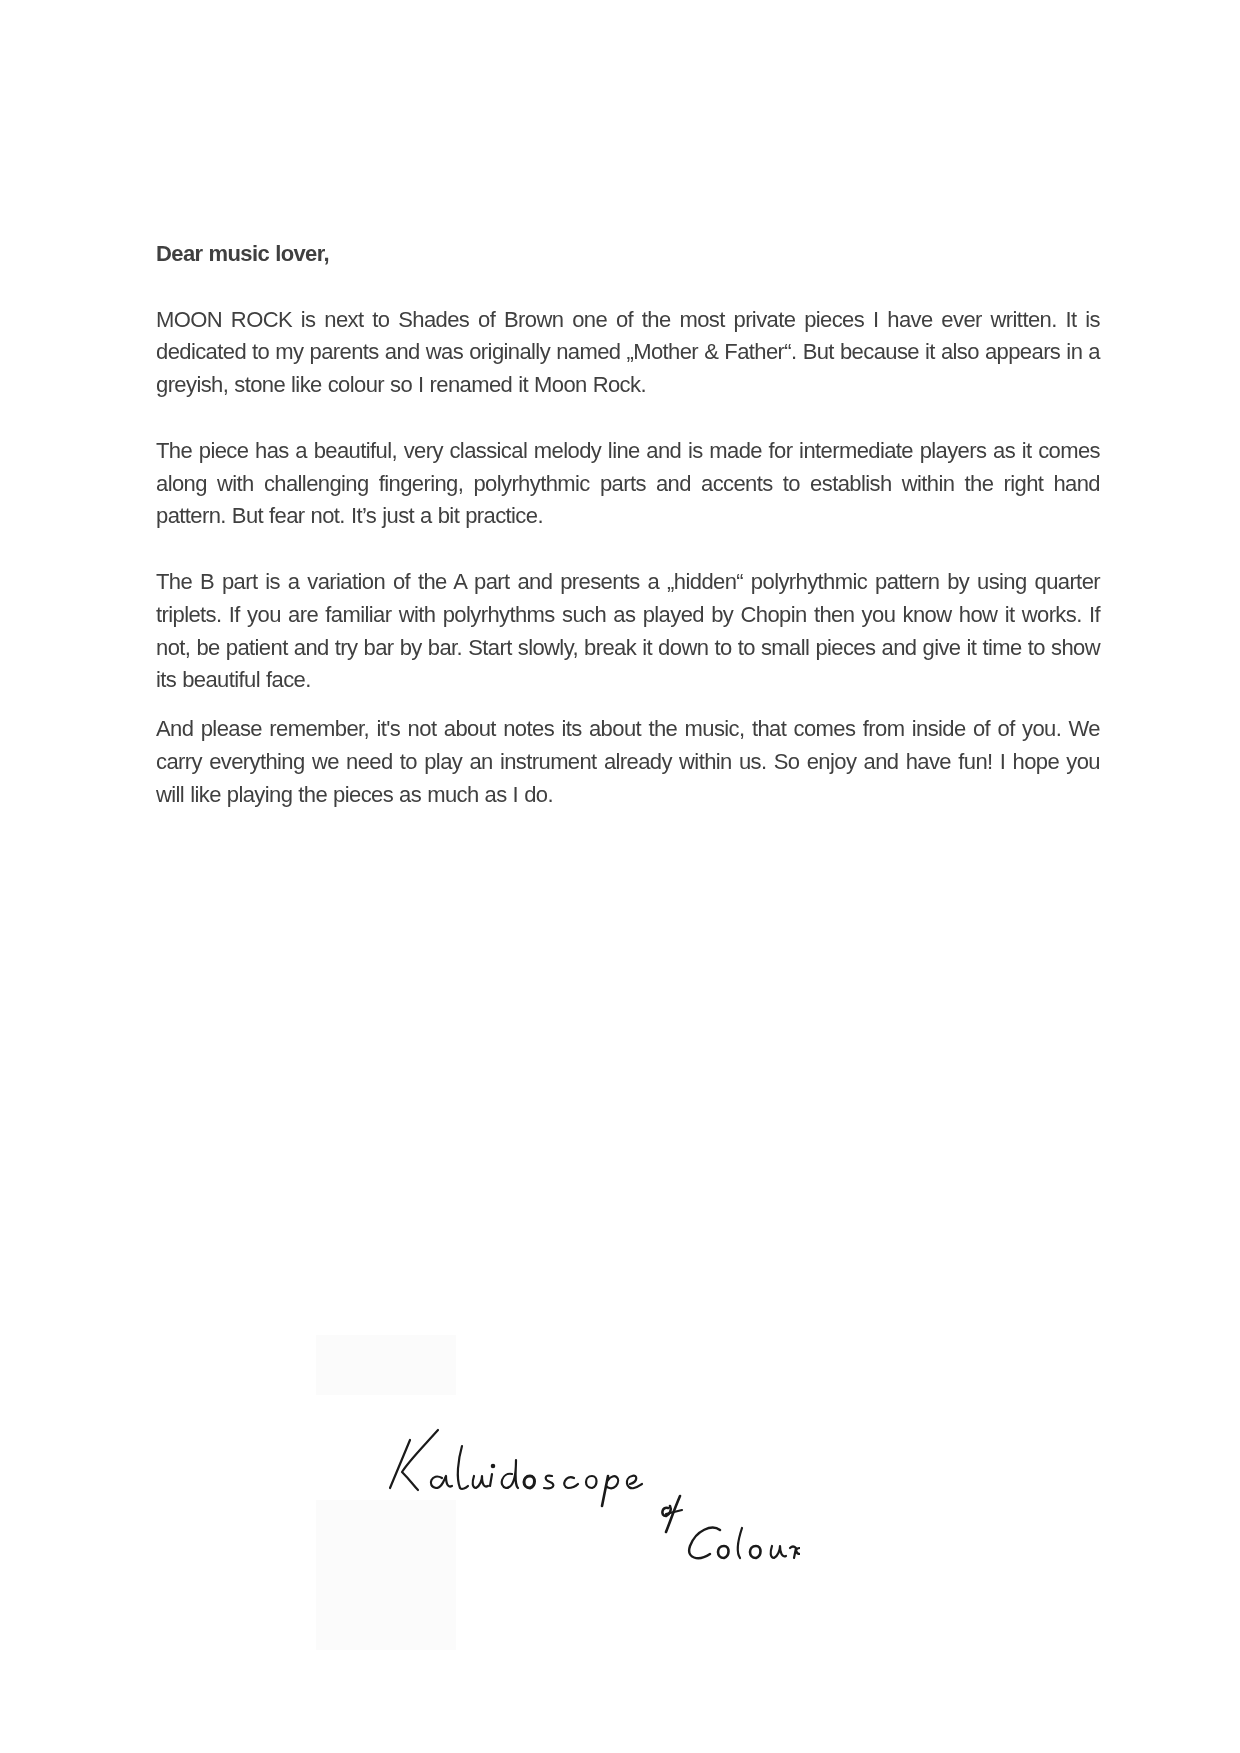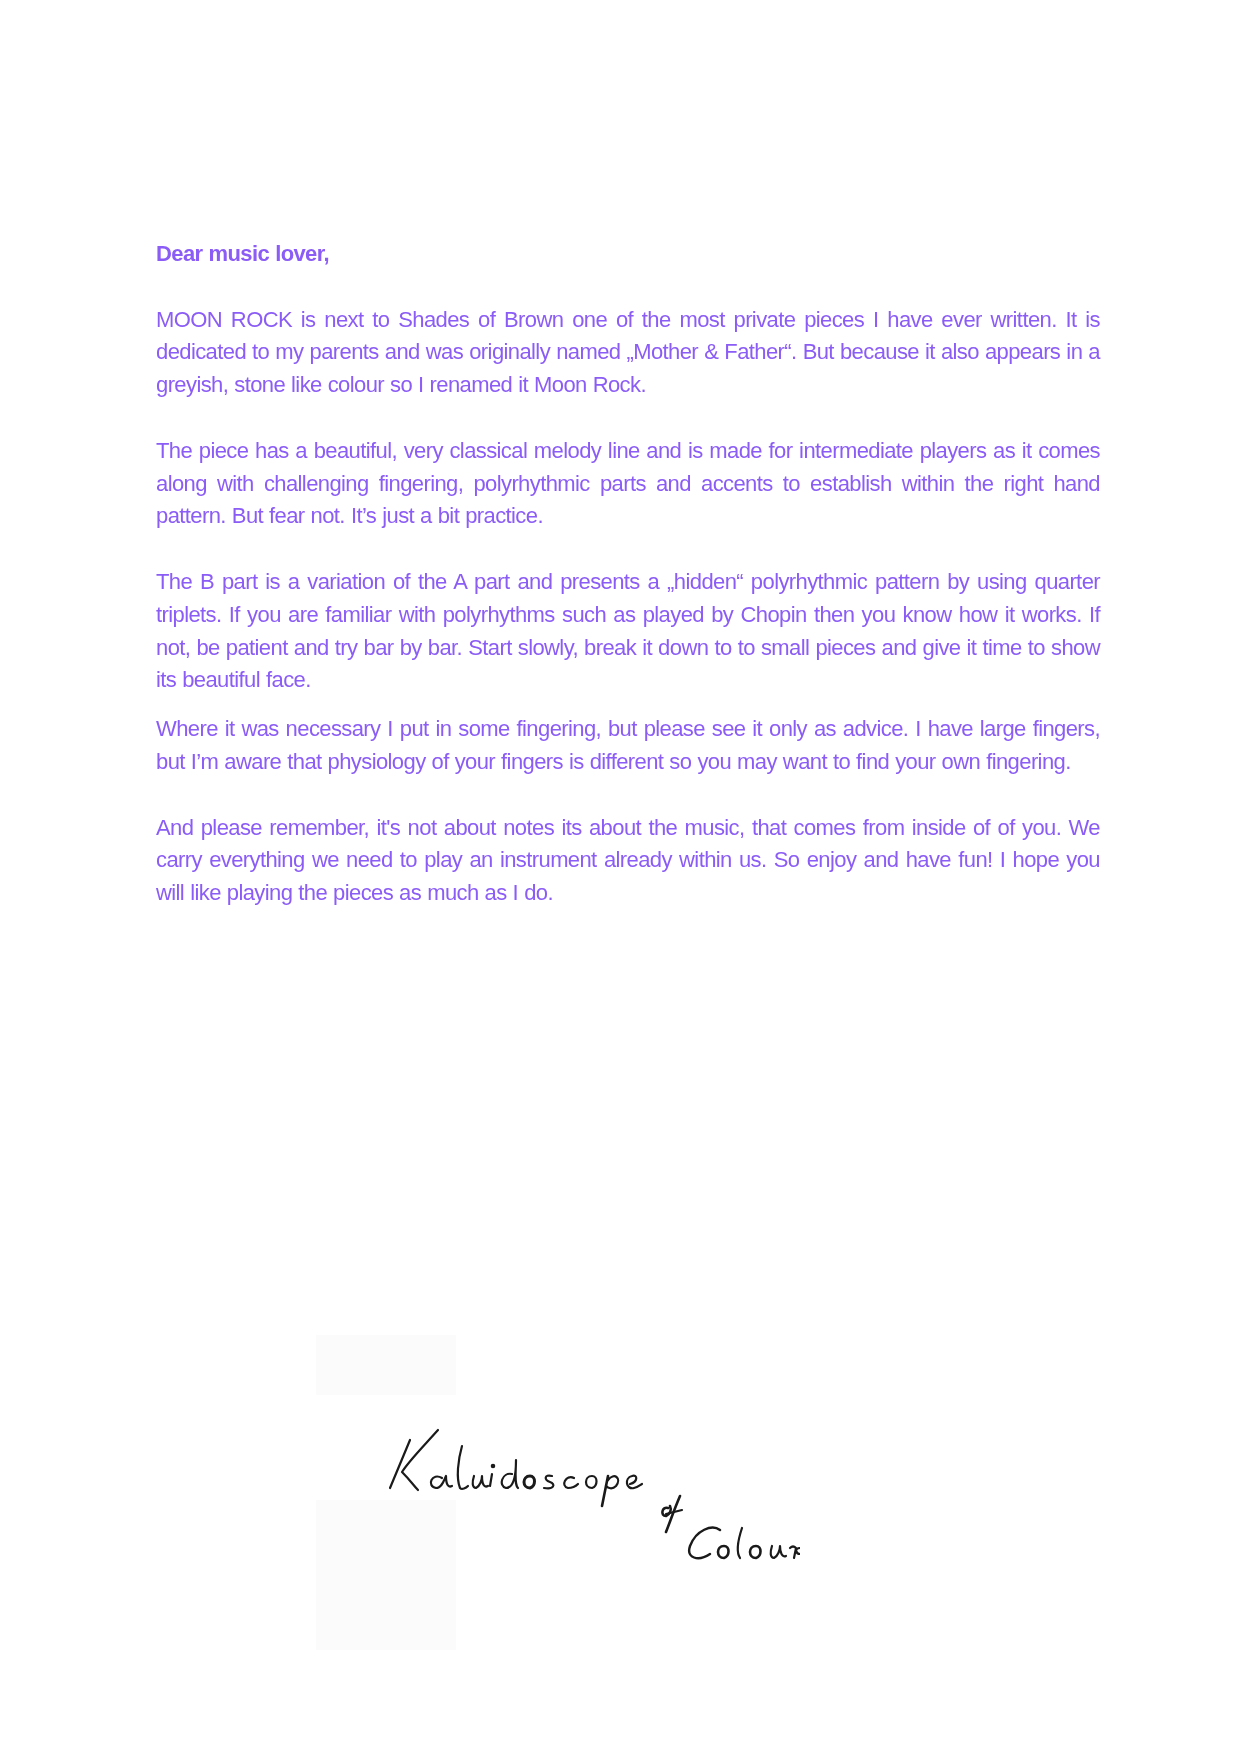--- a/index.html
+++ b/index.html
@@ -8,21 +8,21 @@
       position: absolute; left: 0; top: 0; width: 1240px; height: 1753px;
       background: #ffffff;
     }
     .letter {
       position: absolute;
       left: 156px; top: 238px;
       width: 944px;
       font-family: "Liberation Sans", sans-serif;
       font-size: 22px;
       line-height: 32.8px;
-      color: #8b5cf6;
+      color: #404040;
       letter-spacing: -0.6px;
     }
     .letter p {
       margin: 0 0 32.8px 0;
       text-align: justify;
       word-spacing: 0.5px;
     }
     .letter p.tight { margin-bottom: 16px; }
     .greeting { font-weight: bold; margin-bottom: 32.8px !important; }
     .closing { margin-top: 0; }
@@ -41,21 +41,20 @@
 
 <div class="page">
   <div class="faint-box" style="left:316px; top:1335px; width:140px; height:60px;"></div>
   <div class="faint-box" style="left:316px; top:1500px; width:140px; height:150px;"></div>
 
   <div class="letter">
     <p class="greeting">Dear music lover,</p>
     <p>MOON ROCK is next to Shades of Brown one of the most private pieces I have ever written. It is dedicated to my parents and was originally named „Mother &amp; Father“. But because it also appears in a greyish, stone like colour so I renamed it Moon Rock.</p>
     <p>The piece has a beautiful, very classical melody line and is made for intermediate players as it comes along with challenging fingering, polyrhythmic parts and accents to establish within the right hand pattern.  But fear not. It’s just a bit practice.</p>
     <p class="tight">The B part is a variation of the A part and presents a „hidden“ polyrhythmic pattern by using quarter triplets. If you are familiar with polyrhythms such as played by Chopin then you know how it works. If not, be patient and try bar by bar. Start slowly, break it down to to small pieces and give it time to show its beautiful face.</p>
-    <p>Where it was necessary I put in some fingering, but please see it only as advice. I have large fingers, but I’m aware that physiology of your fingers is different so you may want to find your own fingering.</p>
     <p>And please remember, it's not about notes its about the music, that comes from inside of of you. We carry everything we need to play an instrument already within us. So enjoy and have fun! I hope you will like playing the pieces  as much as I do.</p>
   </div>
 
   <div class="signature">
     <svg viewBox="0 0 420 170">
       <g fill="none" stroke="#1a1a1a" stroke-width="2.2" stroke-linecap="round" stroke-linejoin="round">
 
         <path d="M30 40 L10 88"></path>
         <path d="M58 30 C40 50 28 62 22 72 C30 80 34 86 38 90"></path>
 

